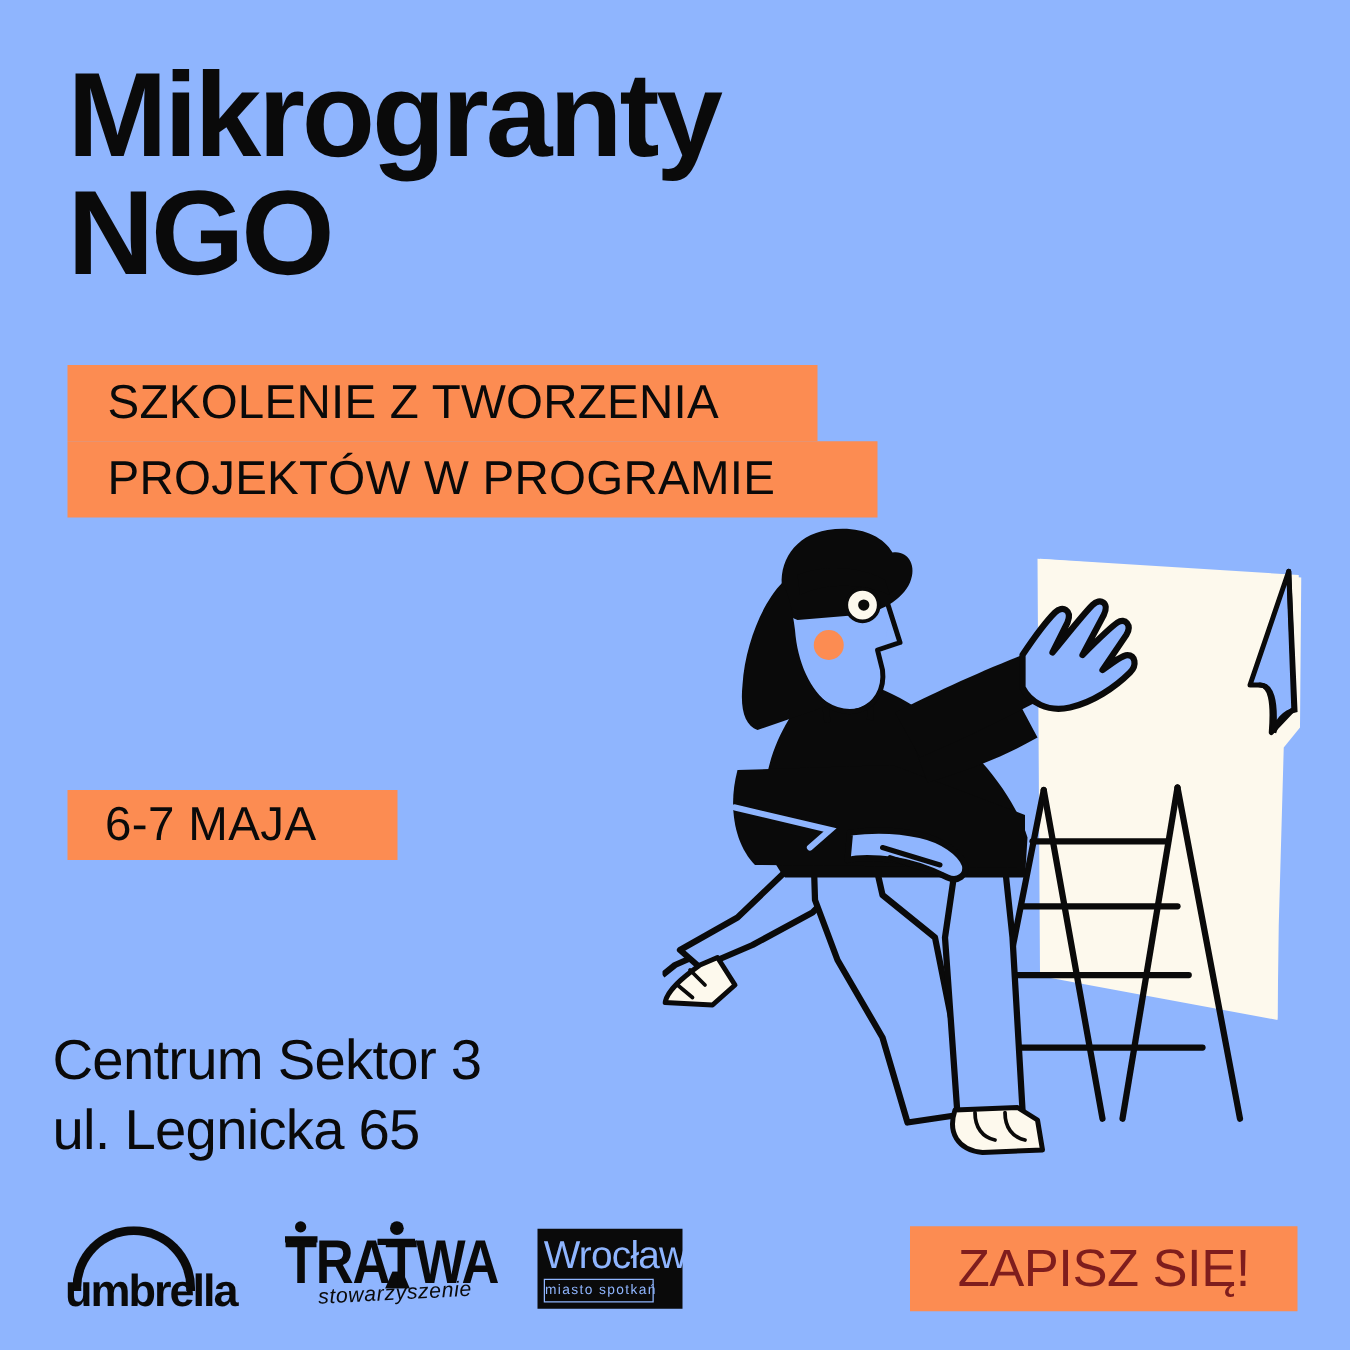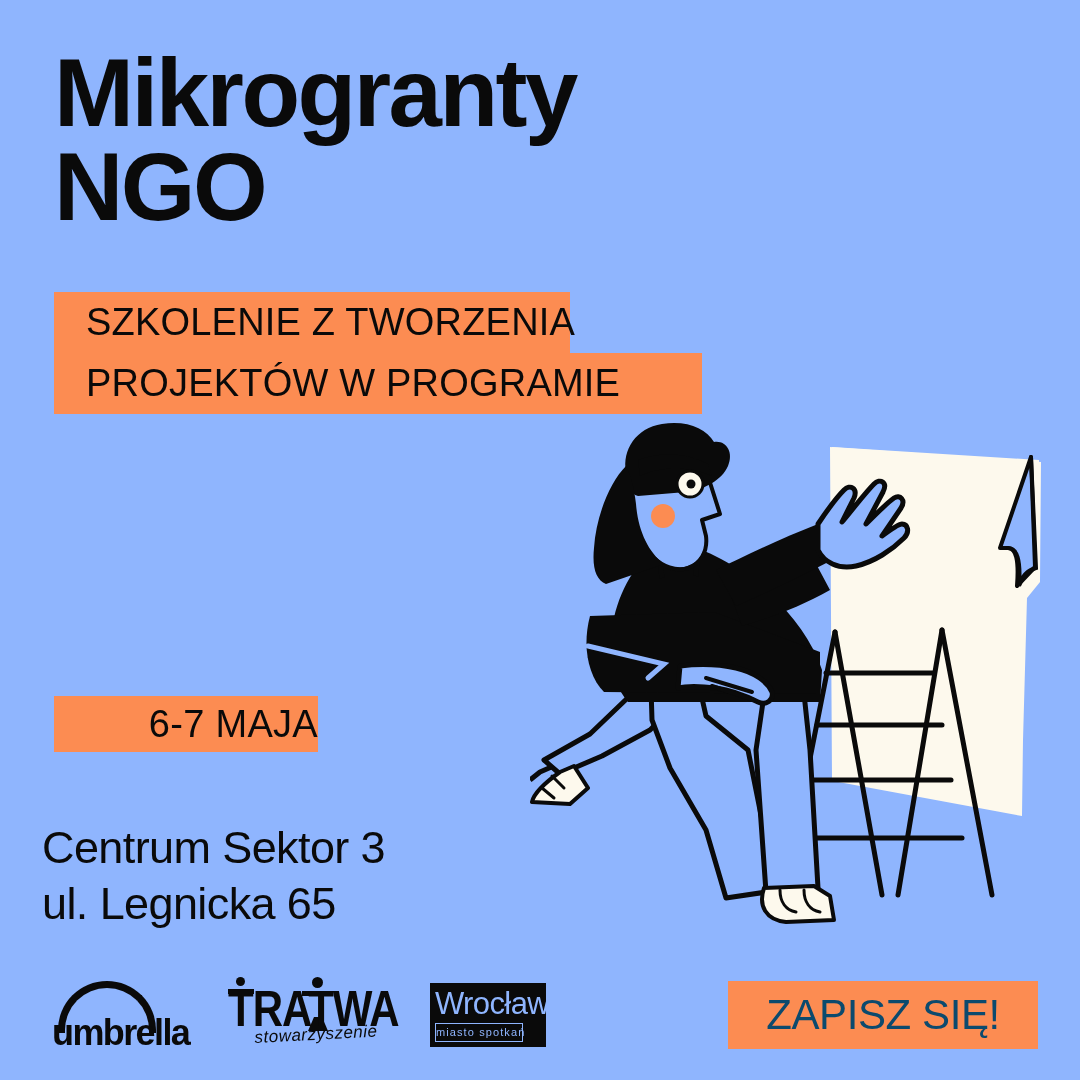--- a/index.html
+++ b/index.html
@@ -52,30 +52,29 @@
     background: #FC8C52;
     color: #0A0A0A;
     font-size: 38px;
     line-height: 61px;
     font-weight: 500;
     letter-spacing: 0.2px;
     white-space: pre;
     padding-left: 32px;
     box-sizing: border-box;
   }
-  .sub-row.r1 { width: 516px; }
+  .sub-row.r1 { width: 600px; }
   .sub-row.r2 { width: 648px; }
   .sub-row.r3 { width: 508px; }
 
   
   #when-block {
     position: absolute;
     left: 54px;
-    top: 696px;
-    text-align: right;
+    top: 632px;
   }
   .when-row {
     display: block;
     color: #0A0A0A;
     white-space: pre;
     box-sizing: border-box;
     padding-left: 30px;
   }
   #date-row {
     background: #FC8C52;
@@ -235,21 +234,21 @@
     background: #FC8C52;
     display: flex;
     align-items: center;
     justify-content: center;
     cursor: pointer;
   }
   #cta-label {
     font-size: 42px;
     line-height: 42px;
     font-weight: 400;
-    color: #0c4a6e;
+    color: #7f1d1d;
     letter-spacing: -0.4px;
     white-space: pre;
   }
 
   
   #illustration {
     position: absolute;
     left: 530px;
     top: 420px;
     width: 550px;

